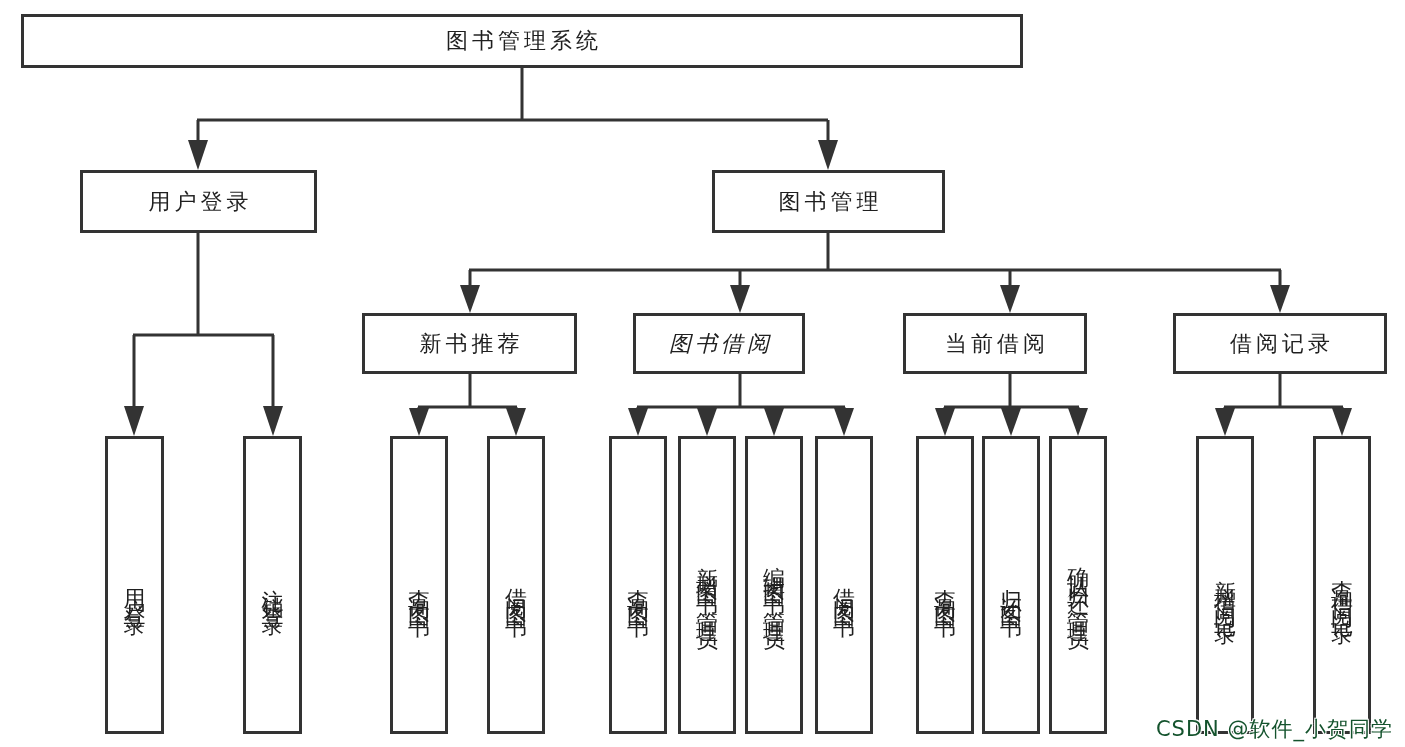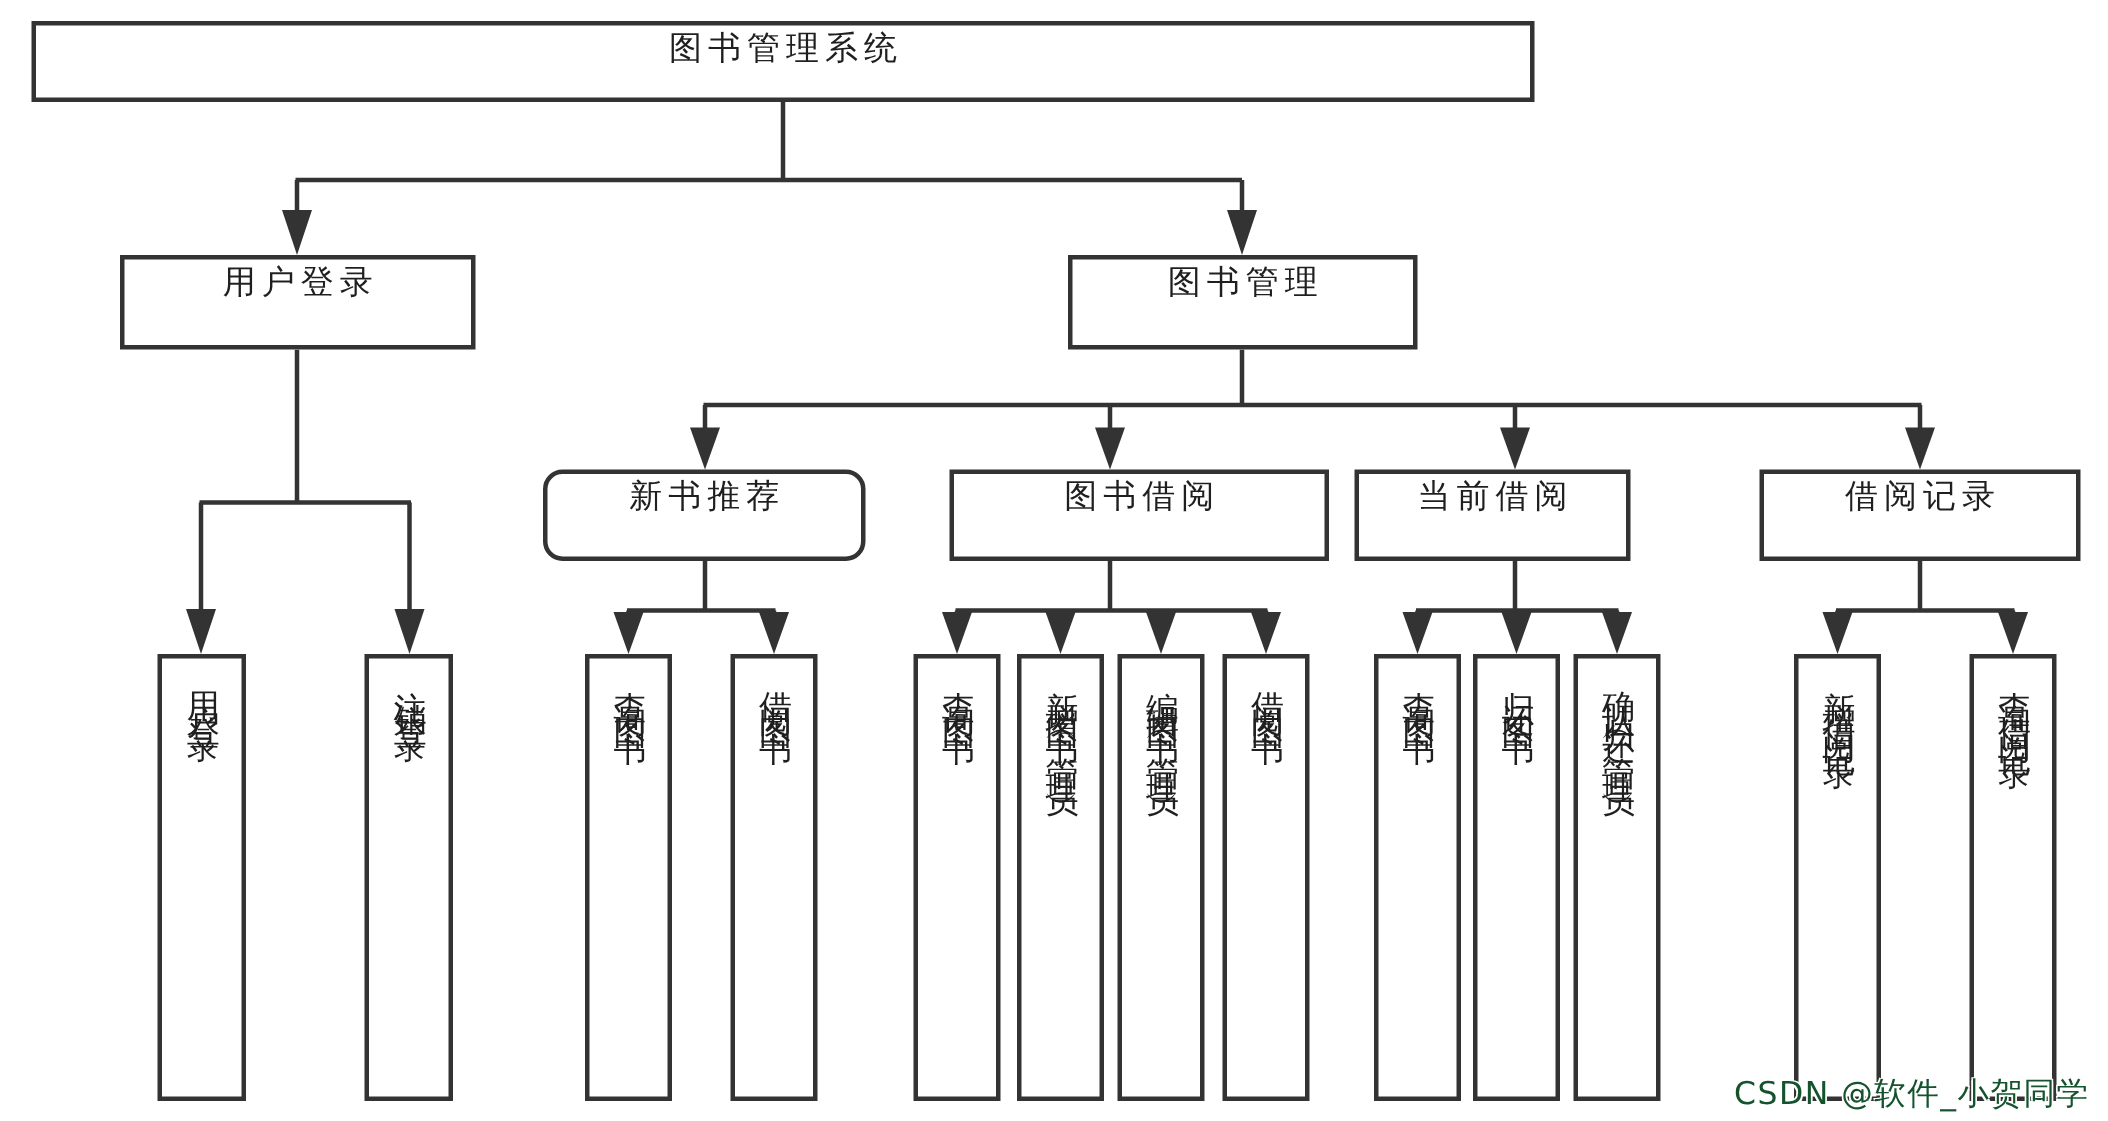--- a/index.html
+++ b/index.html
@@ -20,21 +20,21 @@
     left: 0;
     top: 0;
     z-index: 1;
   }
   .node {
     position: absolute;
     box-sizing: border-box;
     background: #ffffff;
     border: 3px solid #333333;
     display: flex;
-    align-items: flex-start;
+    align-items: center;
     justify-content: center;
     color: #1f1f1f;
     z-index: 2;
   }
   .hlabel {
     font-size: 22px;
     letter-spacing: 4px;
     white-space: nowrap;
     transform: translateX(2px); 
   }
@@ -118,24 +118,24 @@
     <span class="hlabel">图书管理系统</span>
   </div>
 
   <div class="node" style="left:80px; top:170px; width:237px; height:63px;">
     <span class="hlabel">用户登录</span>
   </div>
   <div class="node" style="left:712px; top:170px; width:233px; height:63px;">
     <span class="hlabel">图书管理</span>
   </div>
 
-  <div class="node" style="left:362px; top:313px; width:215px; height:61px;border-radius:13px;">
+  <div class="node" style="left:362px; top:313px; width:215px; height:61px;">
     <span class="hlabel">新书推荐</span>
   </div>
-  <div class="node" style="left:633px; top:313px; width:253px; height:61px;">
+  <div class="node" style="left:633px; top:313px; width:172px; height:61px;font-style:italic;">
     <span class="hlabel">图书借阅</span>
   </div>
   <div class="node" style="left:903px; top:313px; width:184px; height:61px;">
     <span class="hlabel">当前借阅</span>
   </div>
   <div class="node" style="left:1173px; top:313px; width:214px; height:61px;">
     <span class="hlabel">借阅记录</span>
   </div>
 
   <div class="node leaf" style="left:105px; top:436px; width:59px; height:298px;">

